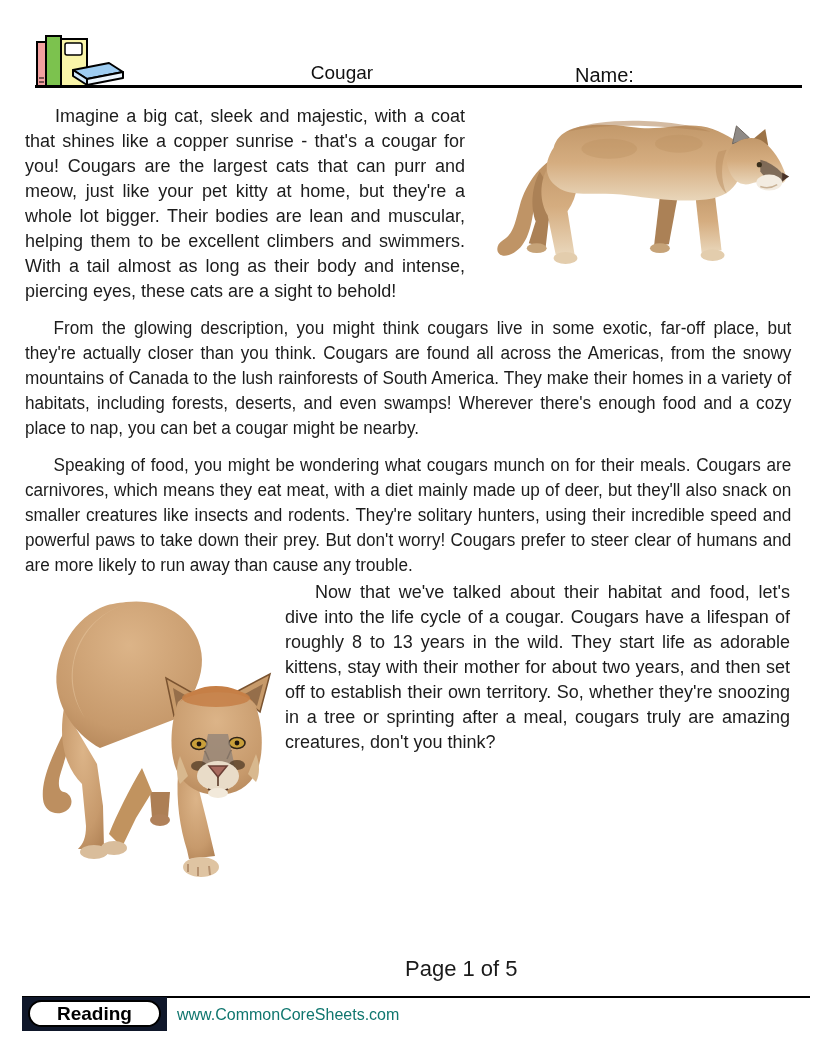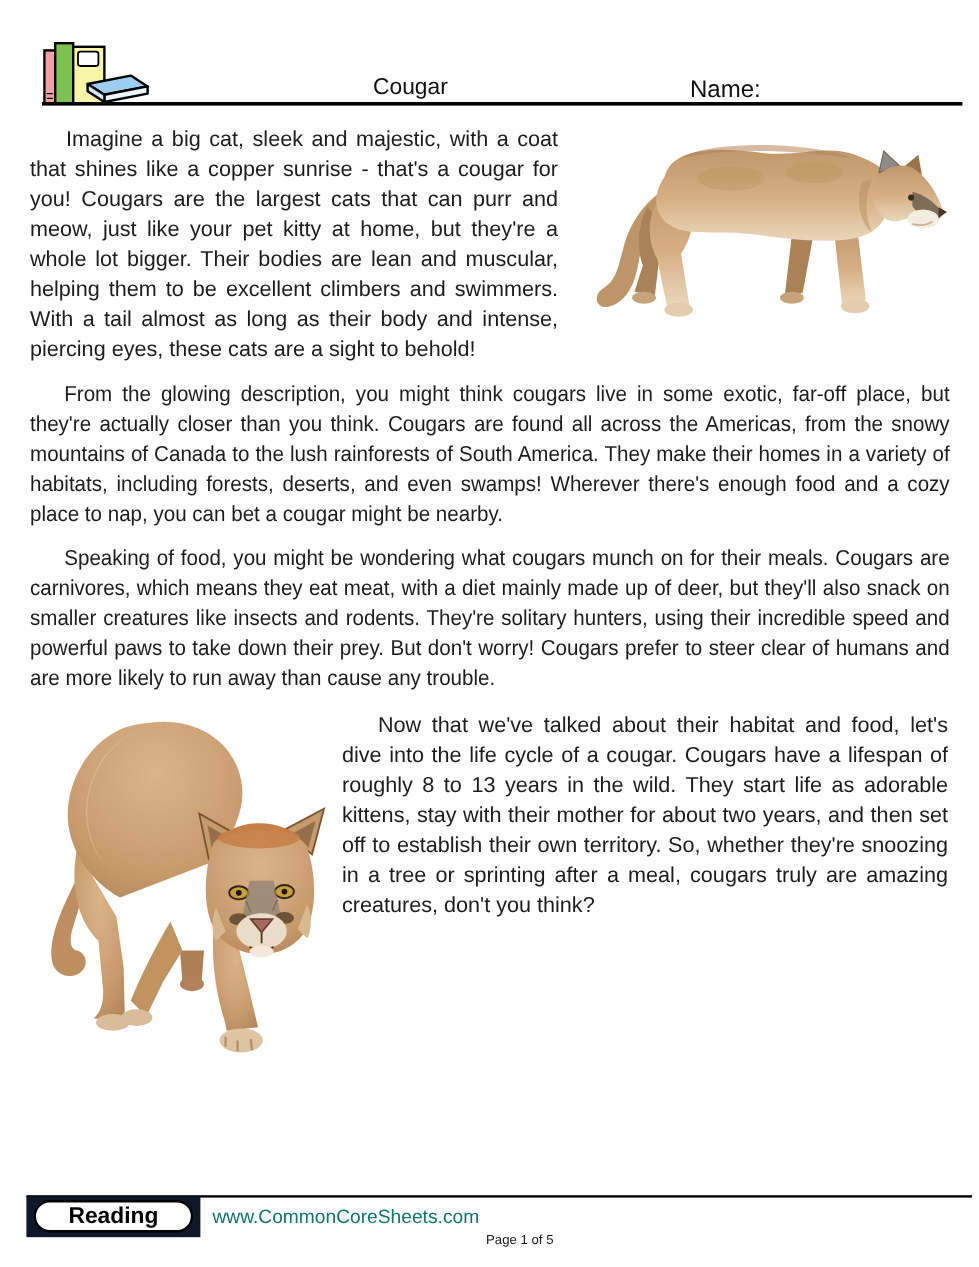--- a/index.html
+++ b/index.html
@@ -60,21 +60,21 @@
     color: #1c1c1c;
   }
   .para-1 { margin-top: 34px; width: 440px; }
   .para-condensed {
     width: 805px;
     transform: scaleX(0.952);
     transform-origin: 0 50%;
   }
   .para-2 { margin-top: 12px; }
   .para-3 { margin-top: 12px; }
-  .para-4 { margin-top: 14px; margin-left: 260px; width: 505px; }
+  .para-4 { margin-top: 2px; margin-left: 260px; width: 505px; }
 
   
   .cougar-side {
     position: absolute;
     left: 490px; top: 104px;
     width: 318px; height: 174px;
   }
   .cougar-front {
     position: absolute;
     left: 30px; top: 596px;
@@ -108,22 +108,22 @@
     color: #000;
   }
   .site-url {
     position: absolute;
     left: 177px; top: 1006px;
     font-size: 16px;
     color: #0f766e;
   }
   .page-info {
     position: absolute;
-    left: 405px; top: 1028px;
-    font-size: 11px;
+    left: 405px; top: 956px;
+    font-size: 22px;
     color: #1a1a1a;
   }
 </style>
 </head>
 <body>
 
 <div class="page">
 
   <div class="header">
     <svg class="logo" viewBox="0 0 96 62">

